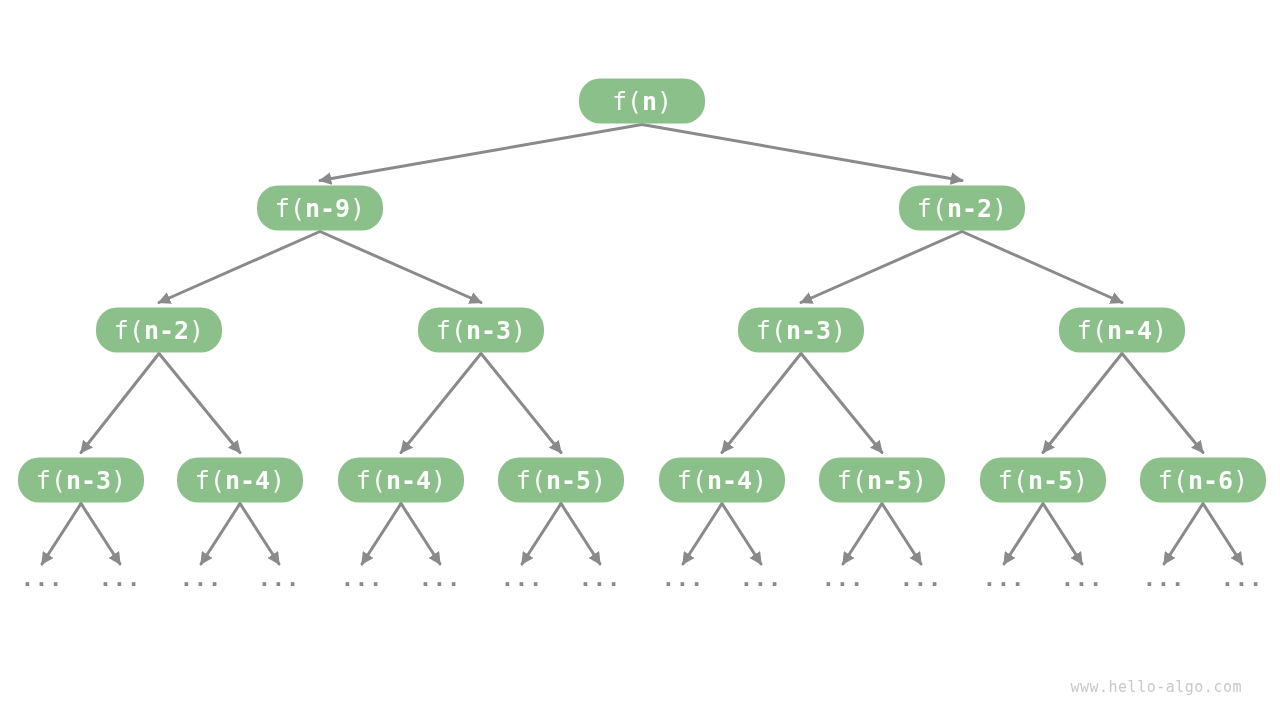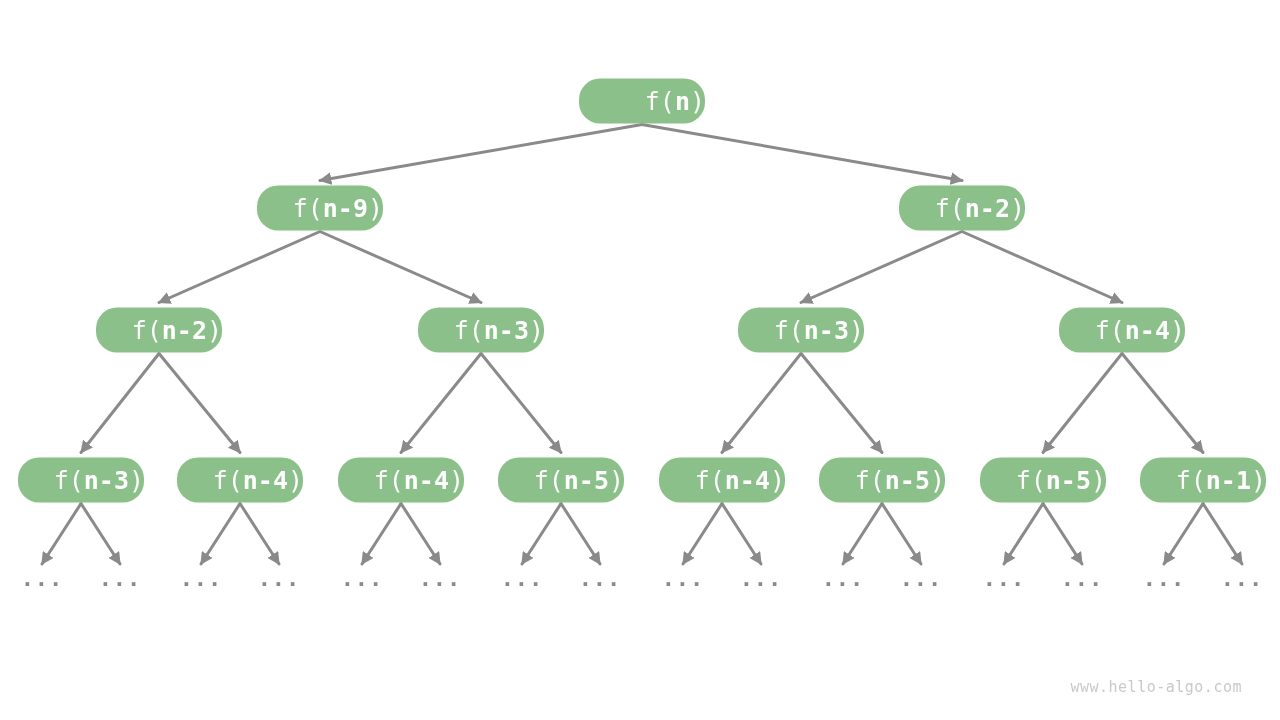--- a/index.html
+++ b/index.html
@@ -24,21 +24,21 @@
   .node {
     position: absolute;
     width: 126px;
     height: 45px;
     transform: translate(-50%, -50%);
     background: var(--node-fill, #8CC08A);
     border-radius: 21px;
     color: var(--node-text, #ffffff);
     font-size: 25px;
     line-height: 45px;
-    text-align: right;
+    text-align: center;
     white-space: nowrap;
     user-select: none;
   }
   .node .b { font-weight: bold; }
   .ellipsis {
     position: absolute;
     transform: translateX(-50%);
     color: var(--arrow, #8A8A8A);
     font-weight: bold;
     font-size: 22px;
@@ -105,21 +105,21 @@
       <div class="node" style="left: 481px; top: 330px;"><span>f(</span><span class="b">n-3</span><span>)</span></div>
       <div class="node" style="left: 801px; top: 330px;"><span>f(</span><span class="b">n-3</span><span>)</span></div>
       <div class="node" style="left: 1122px; top: 330px;"><span>f(</span><span class="b">n-4</span><span>)</span></div>
       <div class="node" style="left: 81px; top: 480px;"><span>f(</span><span class="b">n-3</span><span>)</span></div>
       <div class="node" style="left: 240px; top: 480px;"><span>f(</span><span class="b">n-4</span><span>)</span></div>
       <div class="node" style="left: 401px; top: 480px;"><span>f(</span><span class="b">n-4</span><span>)</span></div>
       <div class="node" style="left: 561px; top: 480px;"><span>f(</span><span class="b">n-5</span><span>)</span></div>
       <div class="node" style="left: 722px; top: 480px;"><span>f(</span><span class="b">n-4</span><span>)</span></div>
       <div class="node" style="left: 882px; top: 480px;"><span>f(</span><span class="b">n-5</span><span>)</span></div>
       <div class="node" style="left: 1043px; top: 480px;"><span>f(</span><span class="b">n-5</span><span>)</span></div>
-      <div class="node" style="left: 1203px; top: 480px;"><span>f(</span><span class="b">n-1</span><span>)</span></div>
+      <div class="node" style="left: 1203px; top: 480px;"><span>f(</span><span class="b">n-6</span><span>)</span></div>
     </div>
   <div id="ellipses-layer">
       <div class="ellipsis" style="left: 42px; top: 568px;">...</div>
       <div class="ellipsis" style="left: 120px; top: 568px;">...</div>
       <div class="ellipsis" style="left: 201px; top: 568px;">...</div>
       <div class="ellipsis" style="left: 279px; top: 568px;">...</div>
       <div class="ellipsis" style="left: 362px; top: 568px;">...</div>
       <div class="ellipsis" style="left: 440px; top: 568px;">...</div>
       <div class="ellipsis" style="left: 522px; top: 568px;">...</div>
       <div class="ellipsis" style="left: 600px; top: 568px;">...</div>

